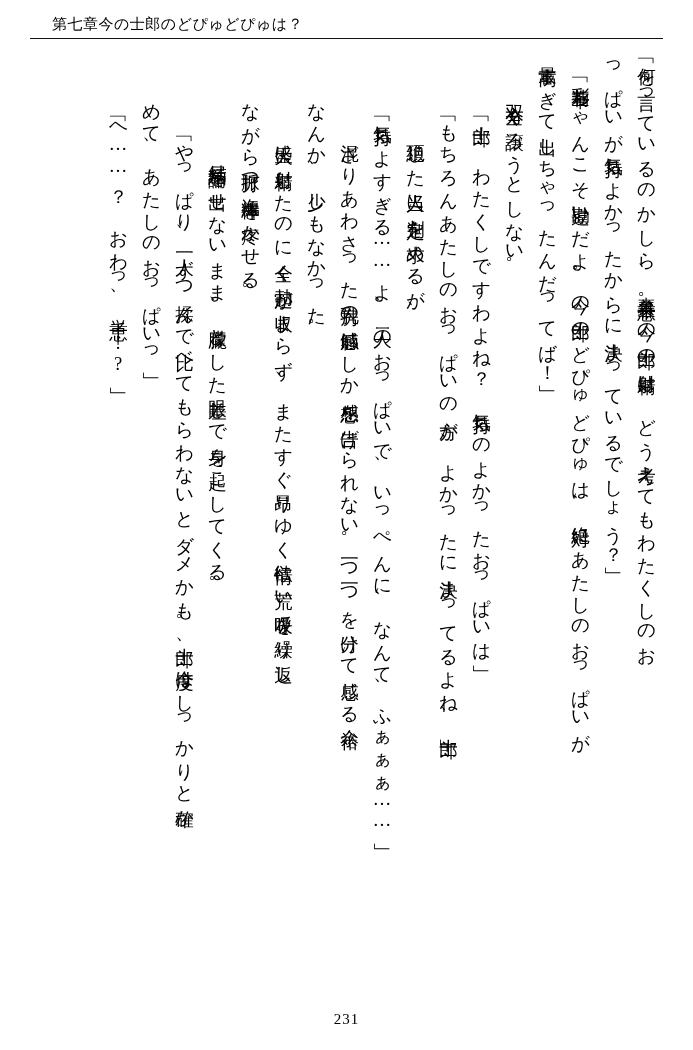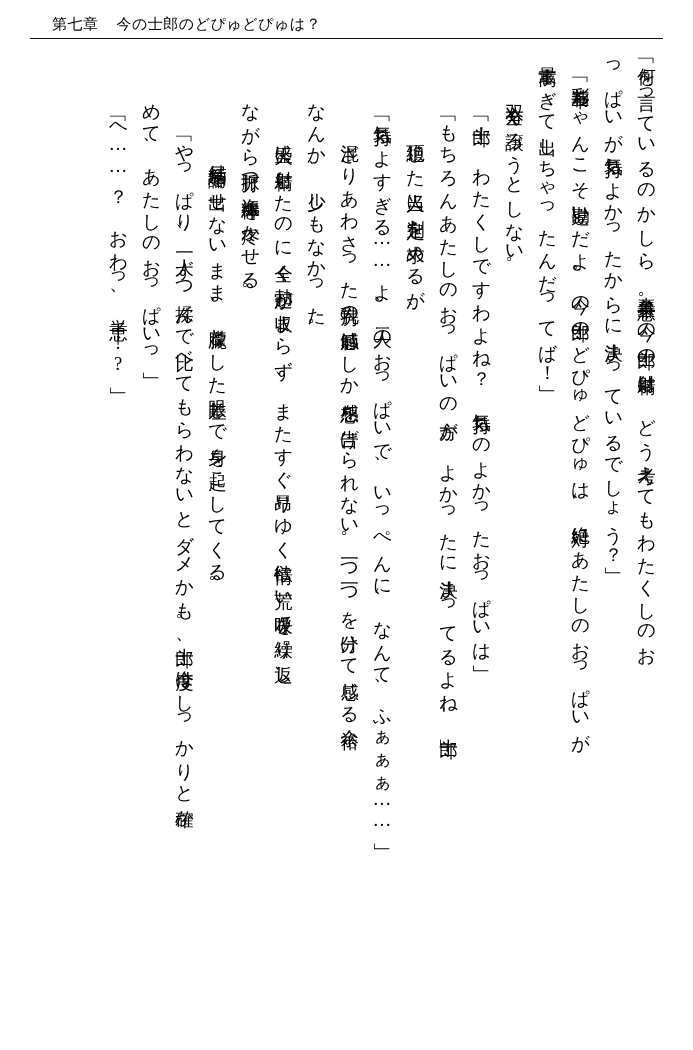--- a/index.html
+++ b/index.html
@@ -23,21 +23,20 @@
     left: 52px;
     right: 52px;
     height: 28px;
     display: flex;
     align-items: center;
     font-size: 15px;
     letter-spacing: 0.5px;
     white-space: nowrap;
   }
   .header .chapter-num {
-    margin-right: 18px;
   }
   .header-rule {
     position: absolute;
     top: 38px;
     left: 30px;
     right: 30px;
     height: 1px;
     background: #111111;
   }
   
@@ -119,15 +118,16 @@
       <div class="vline indent-4">混ざりあわさった乳房の感触にしか感想を告げられない。一つ一つを分けて感じる余裕</div>
       <div class="vline indent-2">なんか、少しもなかった。</div>
       <div class="vline indent-4">盛大に射精したのに全く勃起が収まらず、またすぐ昂りゆく欲情に荒い呼吸を繰り返し</div>
       <div class="vline indent-2">ながら脈打つ海綿体を疼かせる。</div>
       <div class="vline indent-5">結局結論を出せないまま、朦朧とした眼差しで身を起こしてくる。</div>
       <div class="vline indent-4">「やっぱり、一人ずつ揉んで比べてもらわないとダメかも。士郎、今度はしっかりと確か</div>
       <div class="vline indent-2">めて、あたしのおっぱいっ」</div>
       <div class="vline indent-3">「へ……？　おわっ、千恵ッ!?」</div>
     </div>
 
+  <div class="folio">231</div>
   <div class="folio-sub"></div>
 
 </div>
 
 </body></html>

